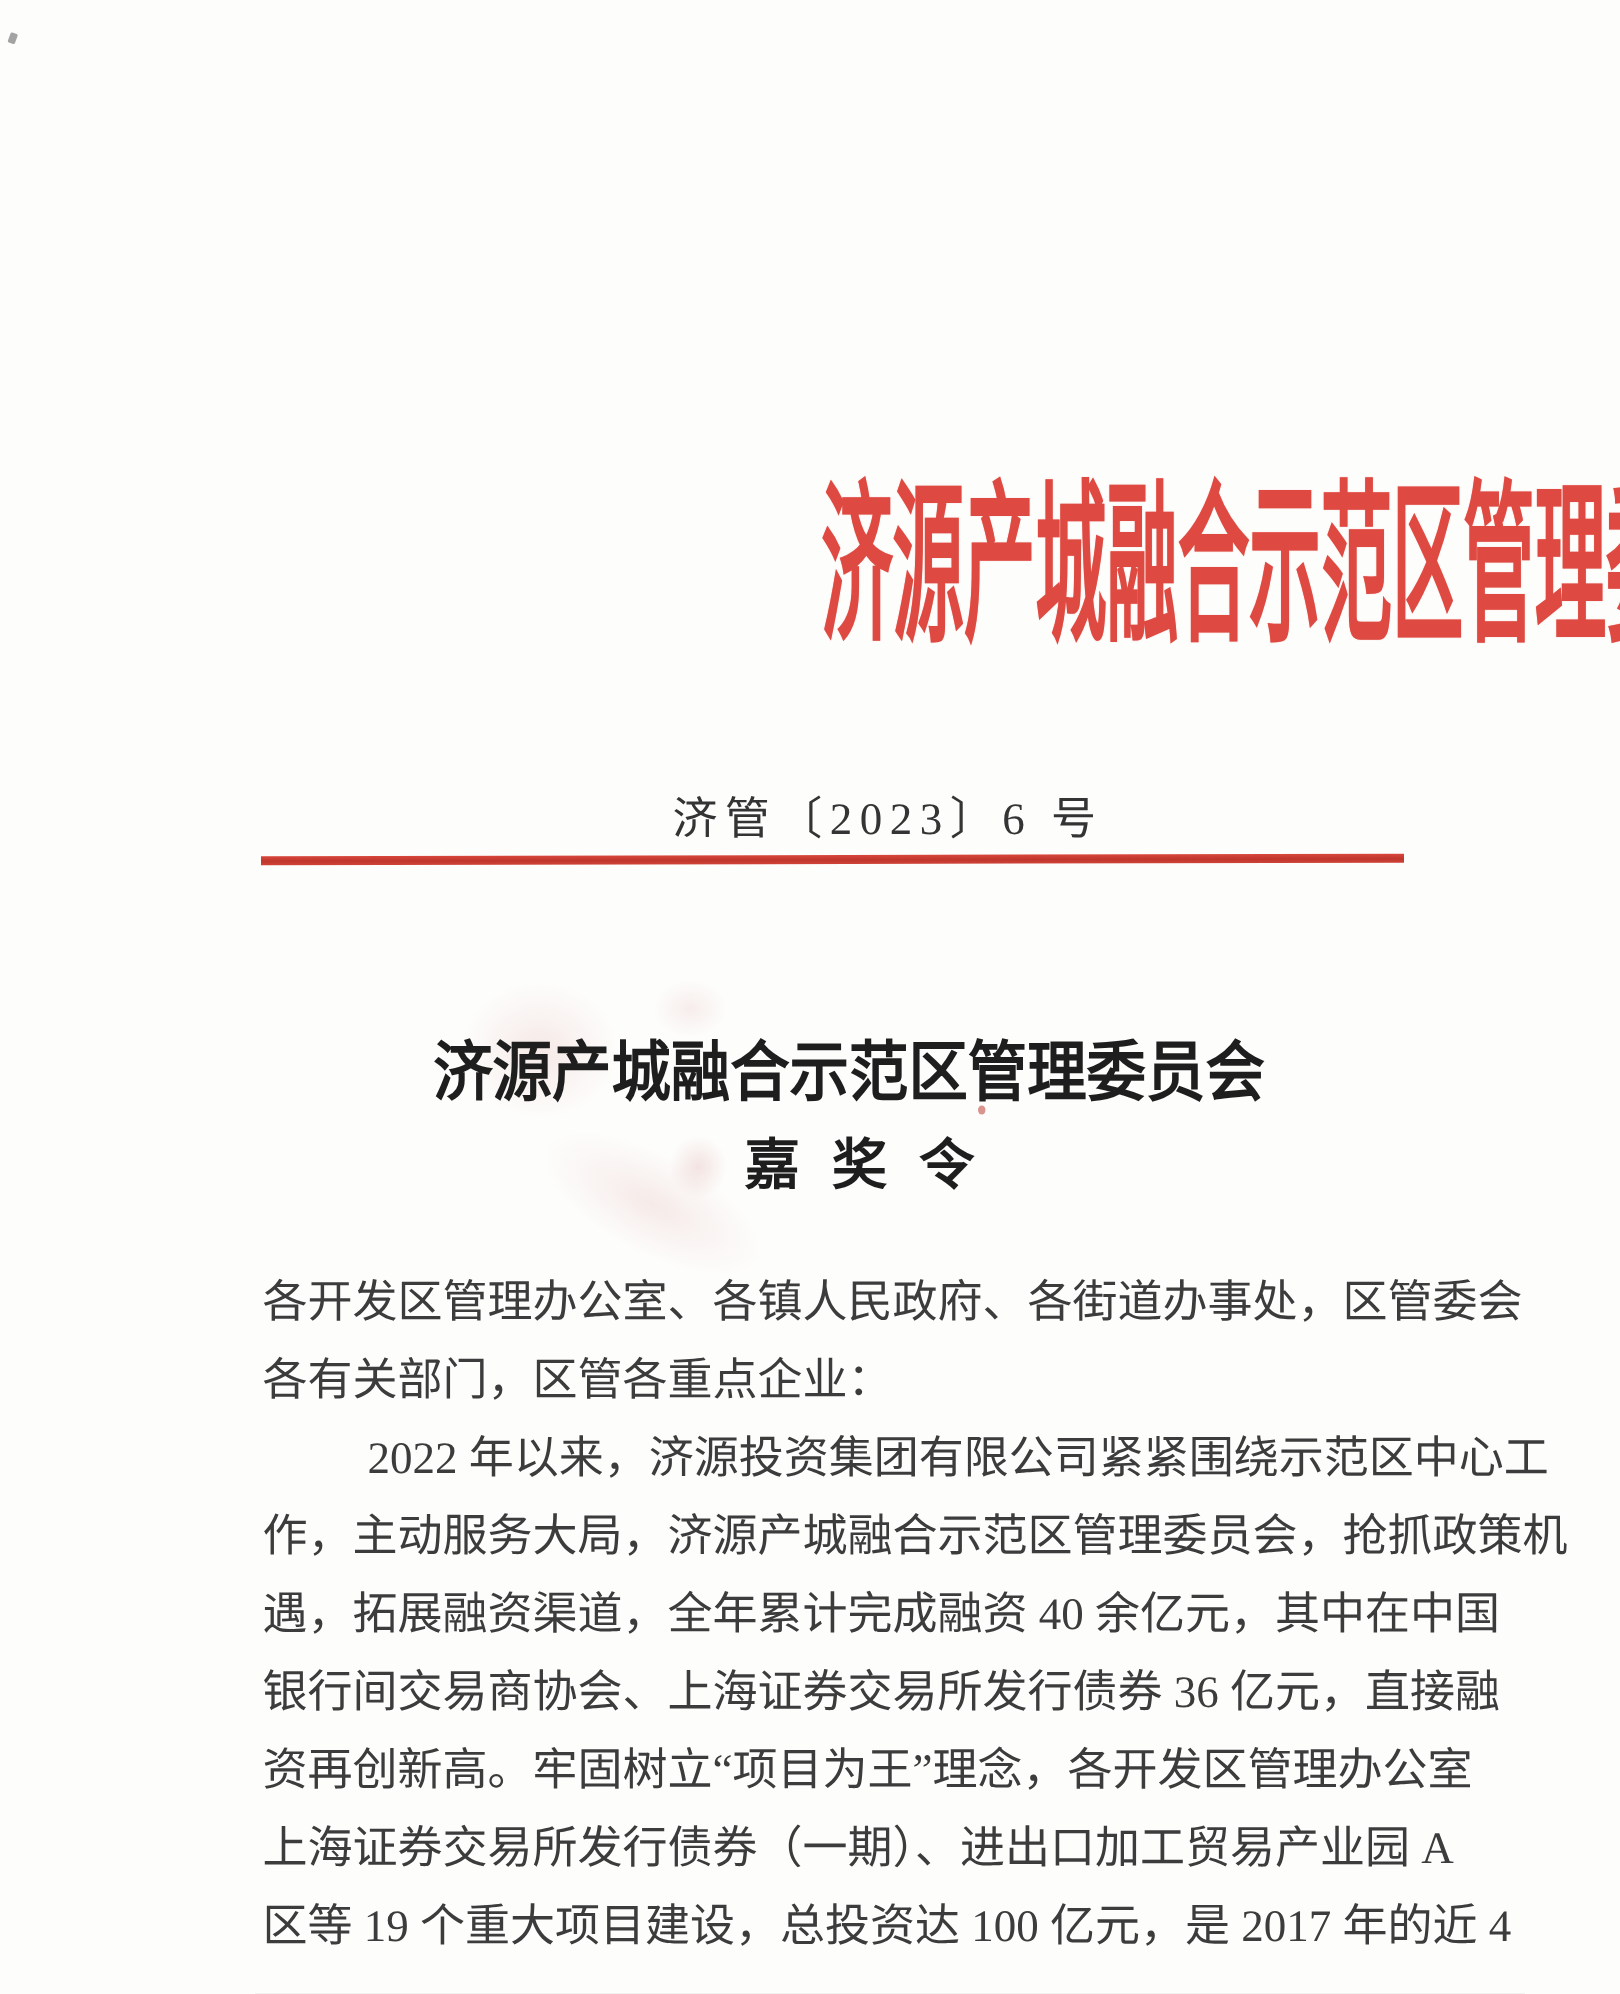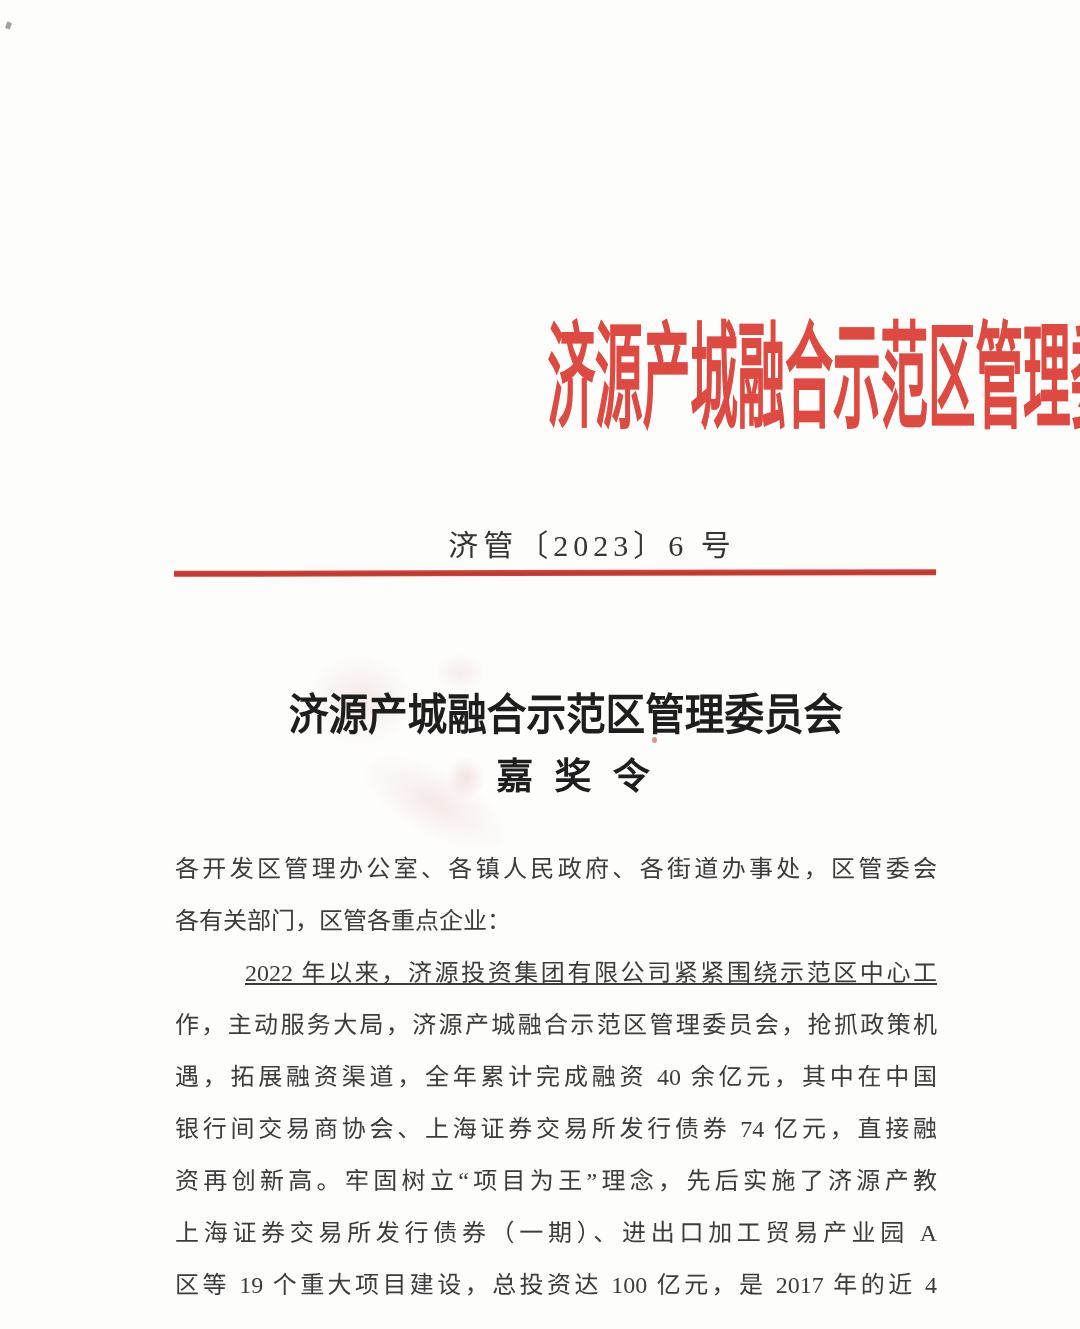--- a/index.html
+++ b/index.html
@@ -107,39 +107,38 @@
     transform: translateX(36px);
     white-space: nowrap;
   }
 
   
   .body-text {
     position: absolute;
     top: 843px;
     left: 175px;
     width: 762px;
-    font-size: 24px;
+    font-size: 30px;
     color: #3c3c3c;
   }
   .body-line {
     height: 52px;
     line-height: 52px;
     white-space: nowrap;
     text-align: justify;
     text-align-last: justify;
     text-justify: inter-character;
     overflow: visible;
   }
   .body-line.left-align {
     text-align: left;
     text-align-last: left;
   }
   .body-line.indent {
     padding-left: 70px;
-    text-decoration: underline;
   }
 
   
   .smudge {
     position: absolute;
     pointer-events: none;
     border-radius: 50%;
   }
   .smudge-1 {
     left: 285px; top: 635px; width: 150px; height: 130px;
@@ -192,19 +191,19 @@
   </div>
 
   <div class="heading-order">嘉 奖 令</div>
 
   <div class="body-text">
     <div class="body-line">各开发区管理办公室、各镇人民政府、各街道办事处，区管委会</div>
     <div class="body-line left-align">各有关部门，区管各重点企业：</div>
     <div class="body-line indent">2022 年以来，济源投资集团有限公司紧紧围绕示范区中心工</div>
     <div class="body-line">作，主动服务大局，济源产城融合示范区管理委员会，抢抓政策机</div>
     <div class="body-line">遇，拓展融资渠道，全年累计完成融资 40 余亿元，其中在中国</div>
-    <div class="body-line">银行间交易商协会、上海证券交易所发行债券 74 亿元，直接融</div>
-    <div class="body-line">资再创新高。牢固树立“项目为王”理念，先后实施了济源产教</div>
+    <div class="body-line">银行间交易商协会、上海证券交易所发行债券 36 亿元，直接融</div>
+    <div class="body-line">资再创新高。牢固树立“项目为王”理念，各开发区管理办公室</div>
     <div class="body-line">上海证券交易所发行债券（一期）、进出口加工贸易产业园 A</div>
     <div class="body-line">区等 19 个重大项目建设，总投资达 100 亿元，是 2017 年的近 4</div>
   </div>
 
 </div>
 
 </body></html>

